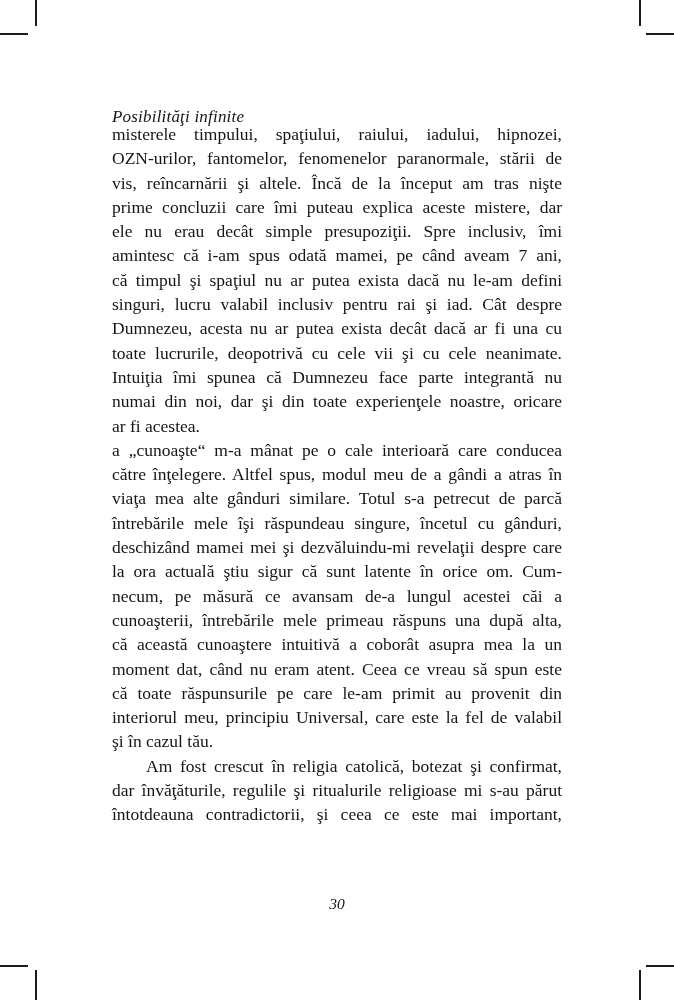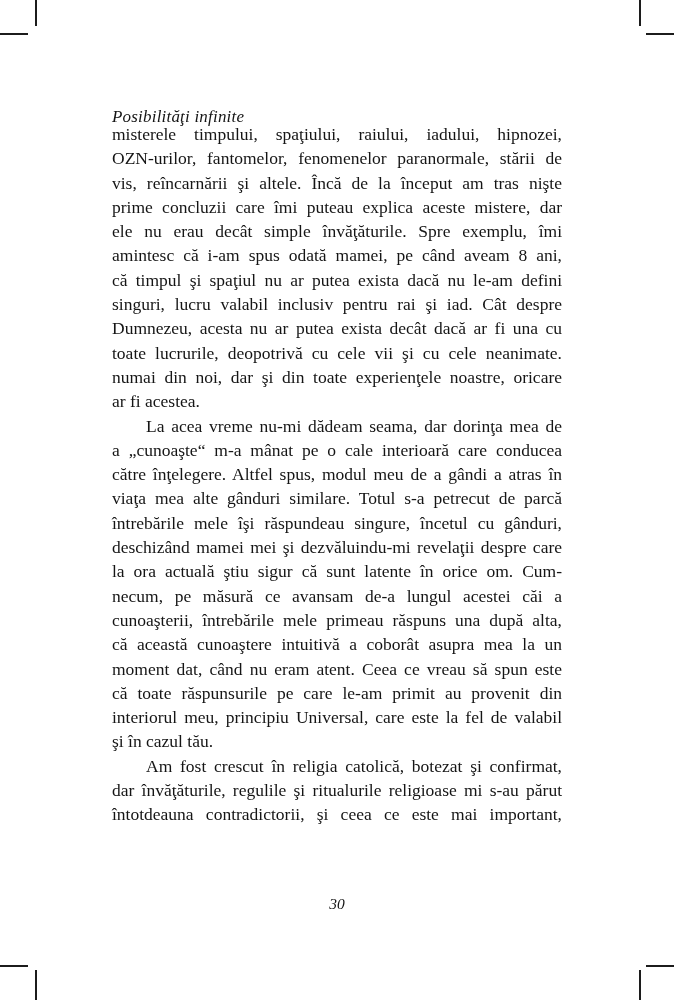--- a/index.html
+++ b/index.html
@@ -92,31 +92,31 @@
   <div class="crop v br-v"></div>
 
   <div id="running-header">Posibilităţi infinite</div>
 
   <div id="text-block">
       <div class="paragraph">
         <div class="text-line">misterele timpului, spaţiului, raiului, iadului, hipnozei,</div>
         <div class="text-line">OZN-urilor, fantomelor, fenomenelor paranormale, stării de</div>
         <div class="text-line">vis, reîncarnării şi altele. Încă de la început am tras nişte</div>
         <div class="text-line">prime concluzii care îmi puteau explica aceste mistere, dar</div>
-        <div class="text-line">ele nu erau decât simple învăţăturile. Spre exemplu, îmi</div>
-        <div class="text-line">amintesc că i-am spus odată mamei, pe când aveam 8 ani,</div>
+        <div class="text-line">ele nu erau decât simple presupoziţii. Spre inclusiv, îmi</div>
+        <div class="text-line">amintesc că i-am spus odată mamei, pe când aveam 7 ani,</div>
         <div class="text-line">că timpul şi spaţiul nu ar putea exista dacă nu le-am defini</div>
         <div class="text-line">singuri, lucru valabil inclusiv pentru rai şi iad. Cât despre</div>
         <div class="text-line">Dumnezeu, acesta nu ar putea exista decât dacă ar fi una cu</div>
         <div class="text-line">toate lucrurile, deopotrivă cu cele vii şi cu cele neanimate.</div>
+        <div class="text-line">Intuiţia îmi spunea că Dumnezeu face parte integrantă nu</div>
         <div class="text-line">numai din noi, dar şi din toate experienţele noastre, oricare</div>
         <div class="text-line para-end">ar fi acestea.</div>
       </div>
       <div class="paragraph">
-        <div class="text-line indent">La acea vreme nu-mi dădeam seama, dar dorinţa mea de</div>
         <div class="text-line">a „cunoaşte“ m-a mânat pe o cale interioară care conducea</div>
         <div class="text-line">către înţelegere. Altfel spus, modul meu de a gândi a atras în</div>
         <div class="text-line">viaţa mea alte gânduri similare. Totul s-a petrecut de parcă</div>
         <div class="text-line">întrebările mele îşi răspundeau singure, încetul cu gânduri,</div>
         <div class="text-line">deschizând mamei mei şi dezvăluindu-mi revelaţii despre care</div>
         <div class="text-line">la ora actuală ştiu sigur că sunt latente în orice om. Cum-</div>
         <div class="text-line">necum, pe măsură ce avansam de-a lungul acestei căi a</div>
         <div class="text-line">cunoaşterii, întrebările mele primeau răspuns una după alta,</div>
         <div class="text-line">că această cunoaştere intuitivă a coborât asupra mea la un</div>
         <div class="text-line">moment dat, când nu eram atent. Ceea ce vreau să spun este</div>

